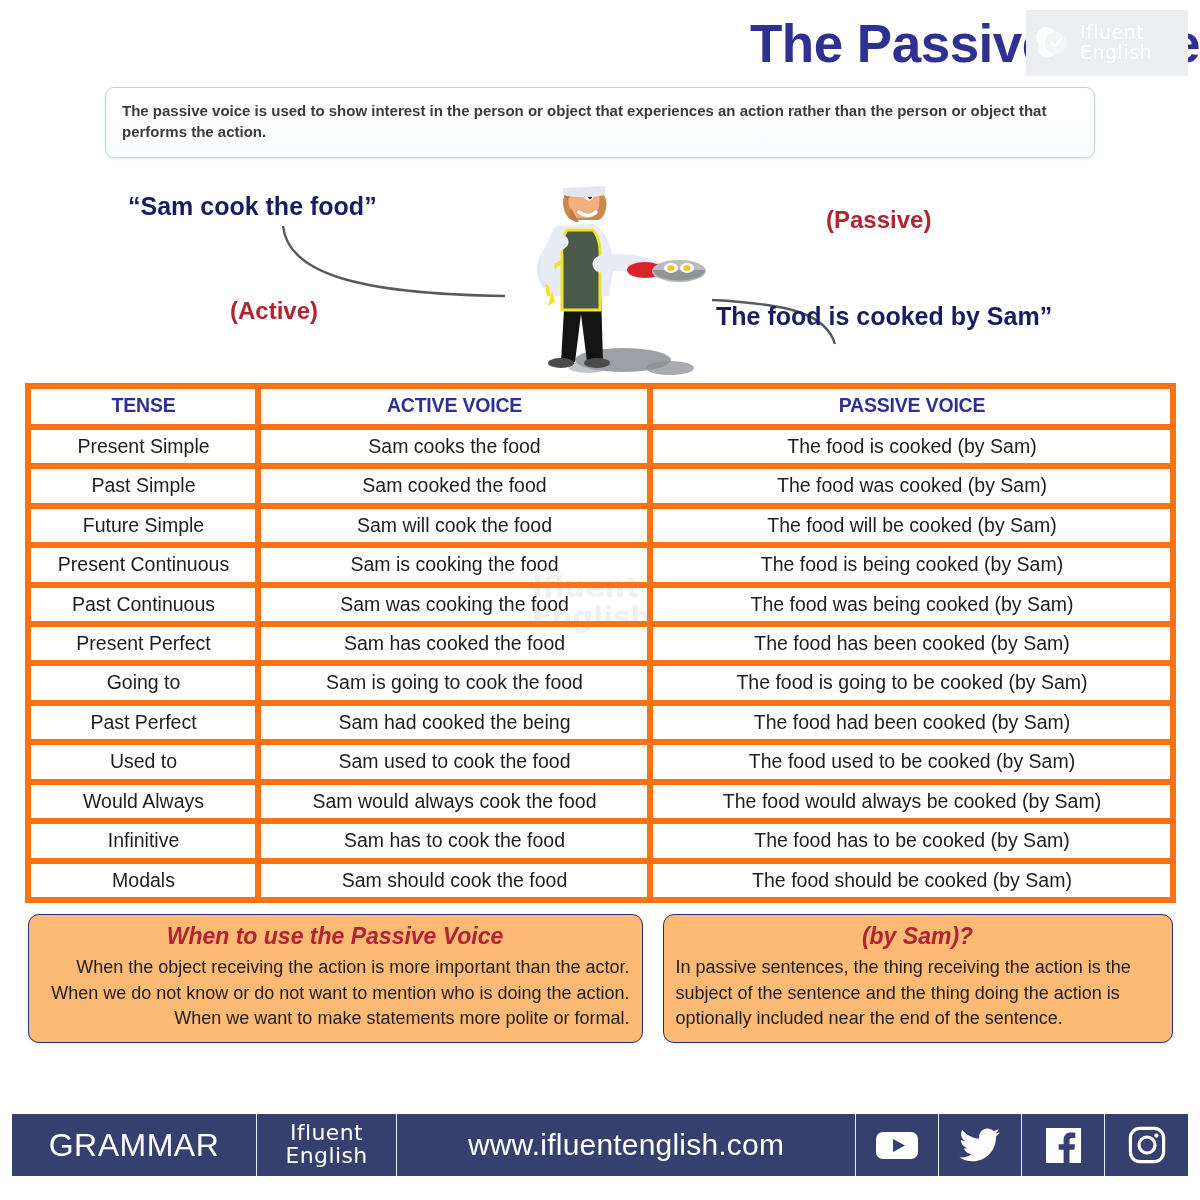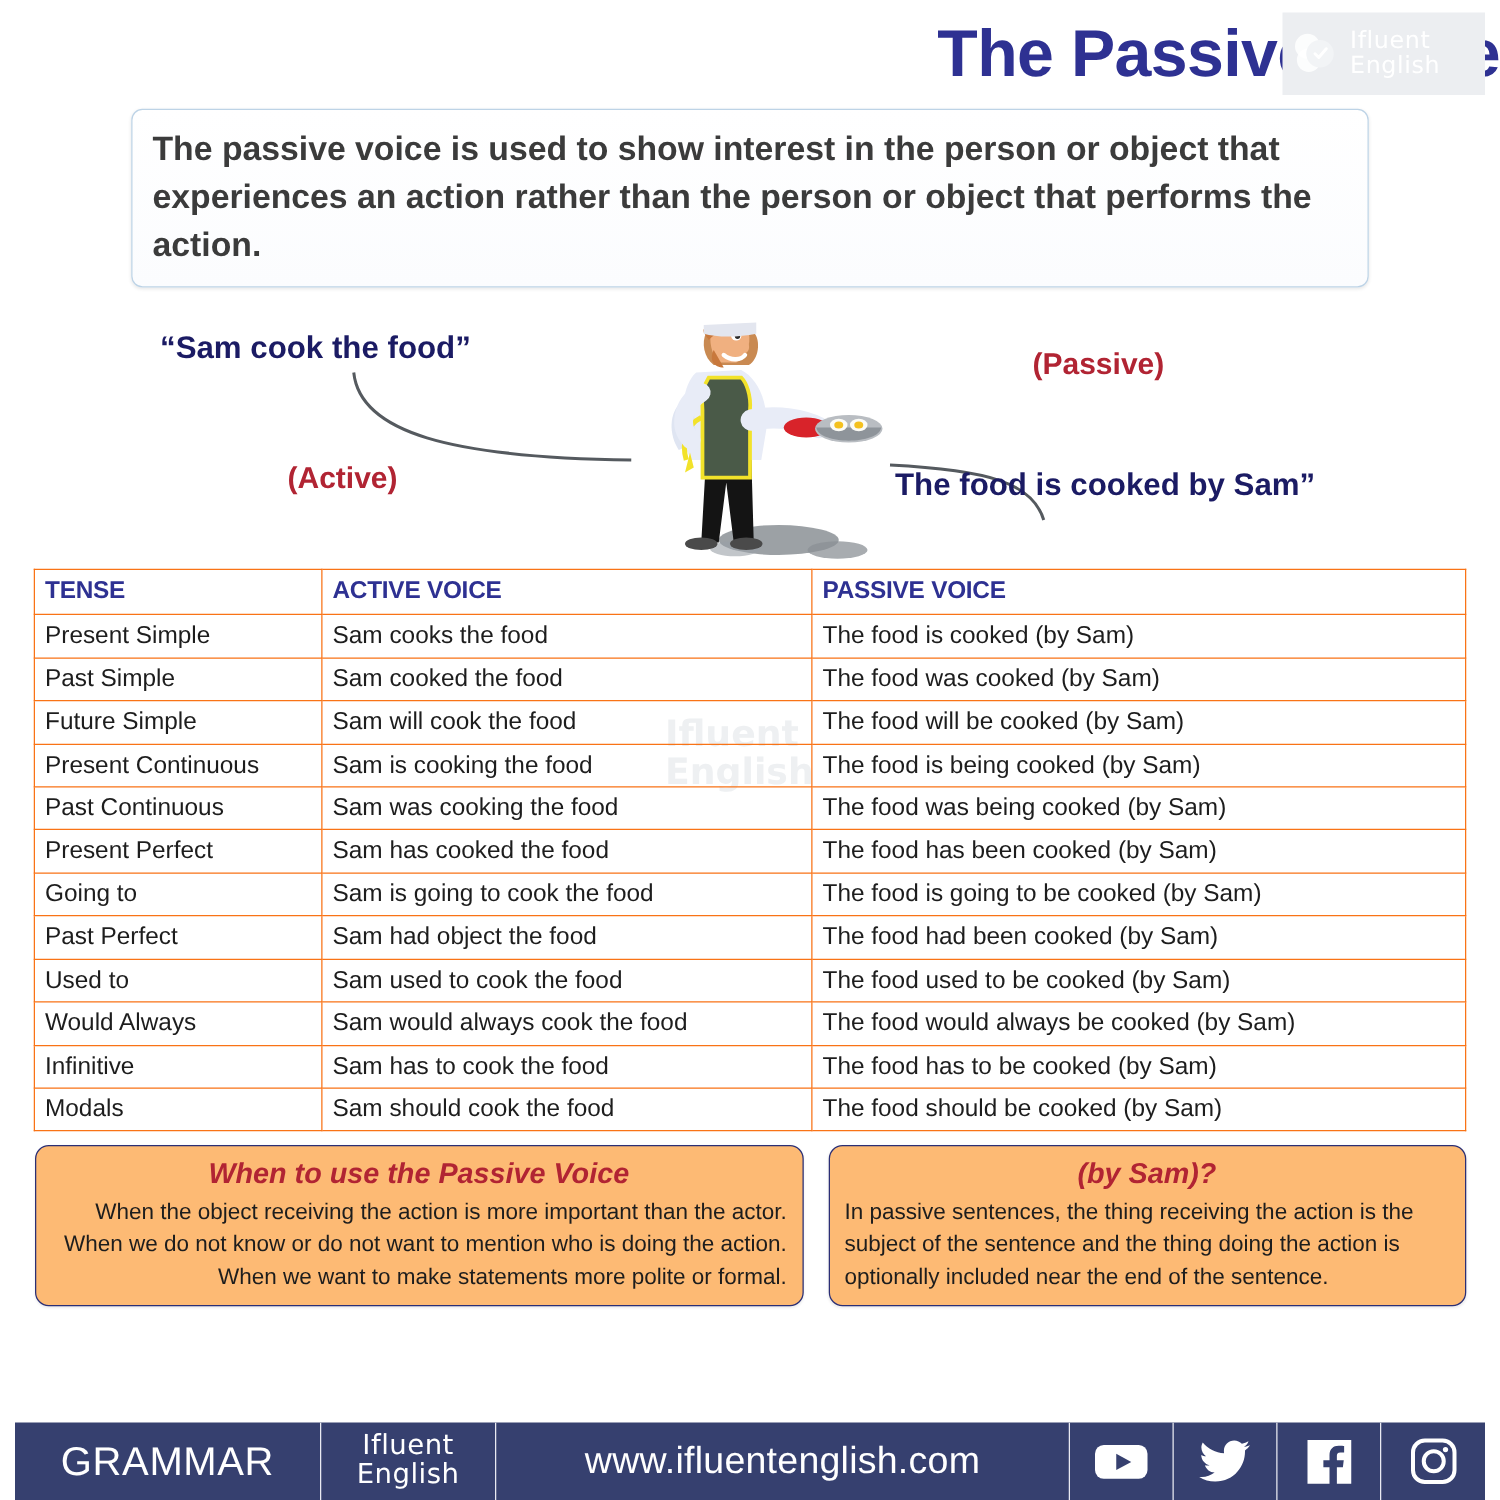--- a/index.html
+++ b/index.html
@@ -54,21 +54,21 @@
     margin: 12px auto 0 auto;
     width: 990px;
     box-sizing: border-box;
     border: 1px solid #bdd3e6;
     border-radius: 9px;
     background: linear-gradient(#ffffff, #fbfcfe);
     box-shadow: 0 1px 3px rgba(0,0,0,0.10);
     padding: 12px 16px 14px 16px;
   }
   .definition-text {
-    font-size: 27px;
+    font-size: 15px;
     font-weight: bold;
     color: #3b3b3b;
     line-height: 1.42;
     font-family: "Liberation Sans", sans-serif;
   }
 
   
   .illustration {
     position: relative;
     height: 215px;
@@ -104,25 +104,25 @@
   .voice-table {
     margin: 4px auto 0 auto;
     width: 1145px;
     border-collapse: collapse;
     table-layout: fixed;
     position: relative;
     z-index: 2;
     background: transparent;
   }
   .voice-table th, .voice-table td {
-    border: 1px solid #f97316;
+    border: 6px solid #f97316;
     padding: 5px 6px 6px 8px;
     font-size: 19.5px;
     color: #1d1d1d;
-    text-align: left;
+    text-align: center;
     line-height: 1.15;
     white-space: nowrap;
     overflow: hidden;
     font-family: "Liberation Sans", sans-serif;
   }
   .voice-table th {
     color: #2e3192;
     font-weight: bold;
     font-size: 19.5px;
     letter-spacing: -0.2px;
@@ -178,21 +178,21 @@
     line-height: 1.42;
     text-align: right;
     font-family: "Liberation Sans", sans-serif;
   }
   .note-right .note-line { text-align: left; }
 
   
   .footer {
     position: absolute;
     left: 12px;
-    bottom: 0;
+    bottom: 24px;
     width: 1176px;
     height: 62px;
     background: #36406f;
     display: flex;
     align-items: stretch;
     overflow: hidden;
   }
   .footer-cell {
     display: flex;
     align-items: center;
@@ -363,21 +363,21 @@
         <td>Sam has cooked the food</td>
         <td>The food has been cooked (by Sam)</td>
       </tr>
       <tr>
         <td>Going to</td>
         <td>Sam is going to cook the food</td>
         <td>The food is going to be cooked (by Sam)</td>
       </tr>
       <tr>
         <td>Past Perfect</td>
-        <td>Sam had object the food</td>
+        <td>Sam had cooked the being</td>
         <td>The food had been cooked (by Sam)</td>
       </tr>
       <tr>
         <td>Used to</td>
         <td>Sam used to cook the food</td>
         <td>The food used to be cooked (by Sam)</td>
       </tr>
       <tr>
         <td>Would Always</td>
         <td>Sam would always cook the food</td>

